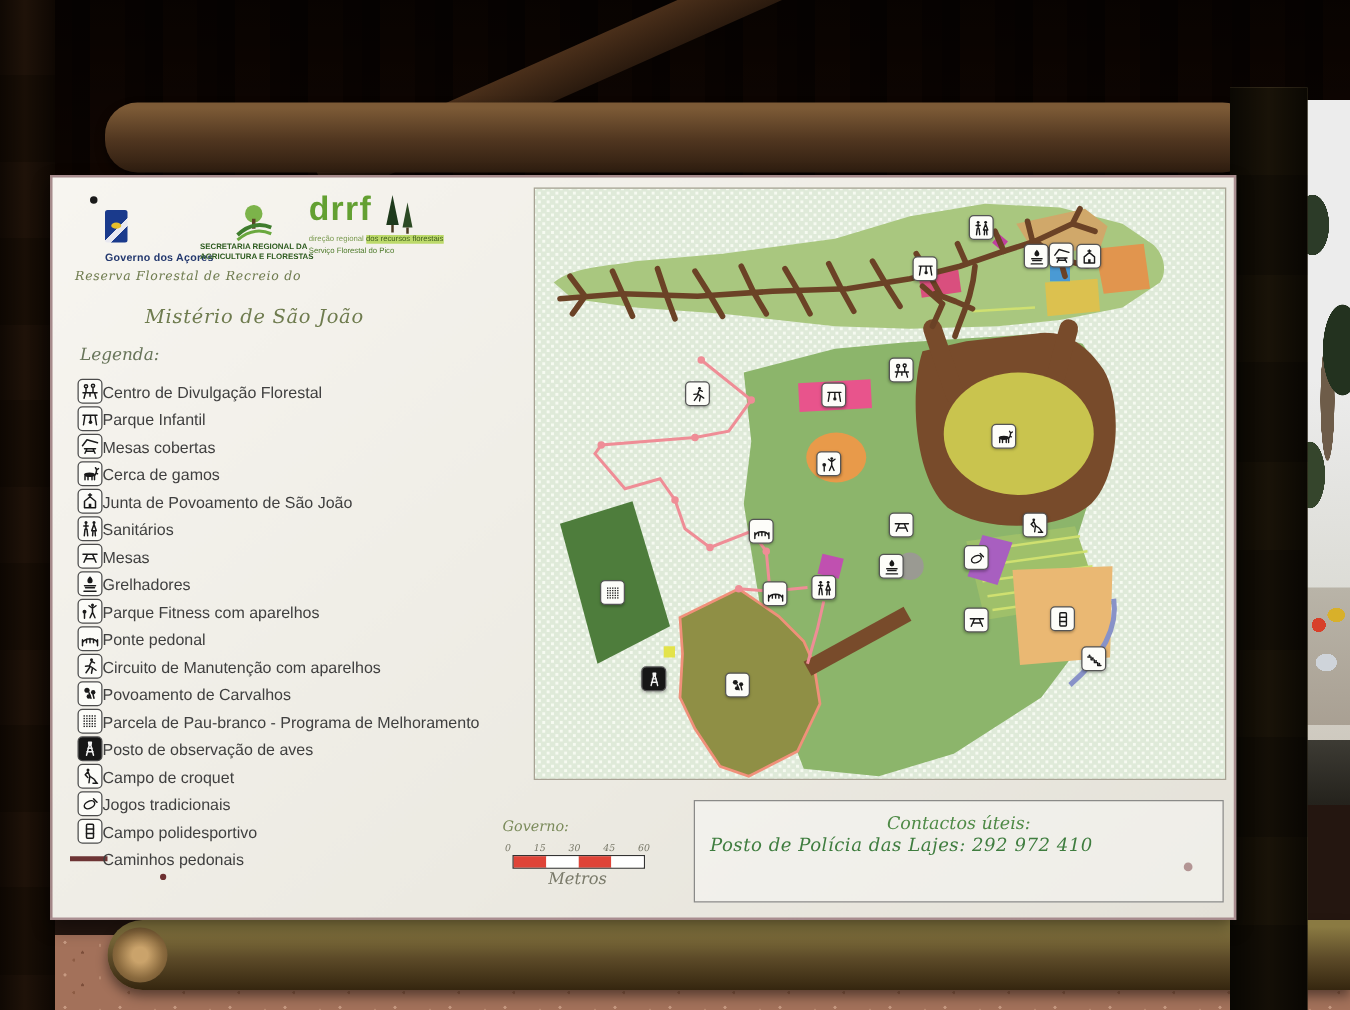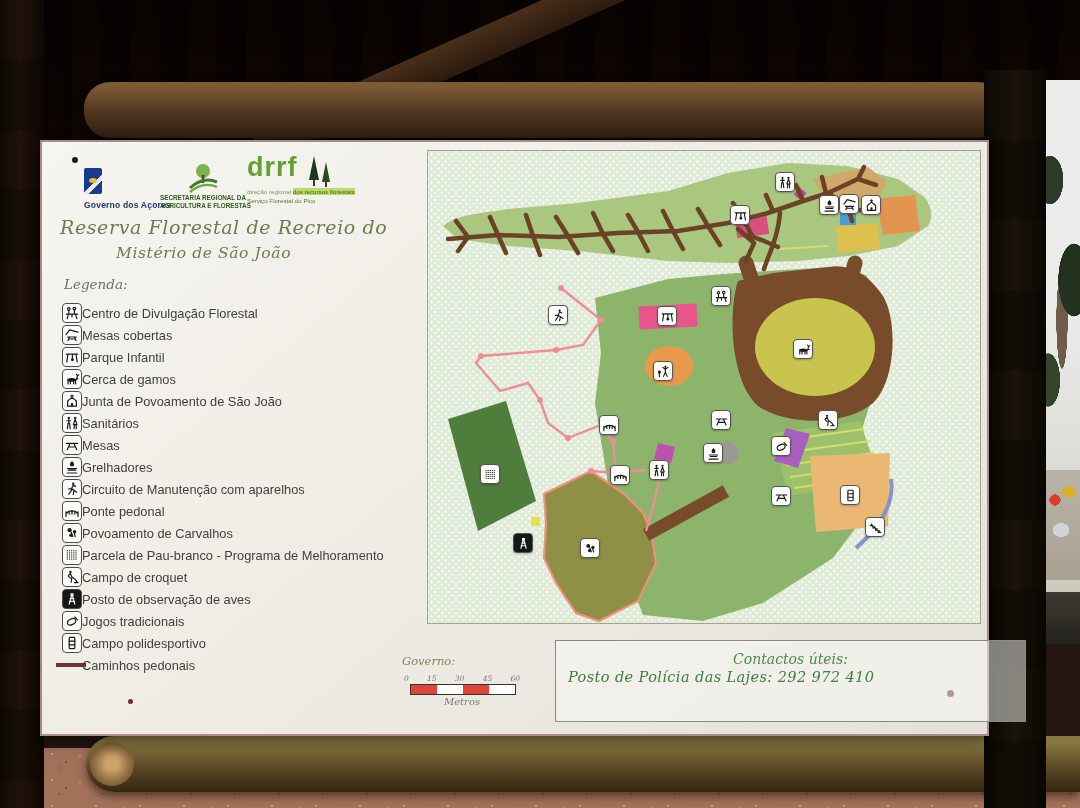--- a/index.html
+++ b/index.html
@@ -58,21 +58,21 @@
   .logo-sec svg{display:block;margin-left:28px;}
   .logo-sec .sec-label{font-size:6.3px;font-weight:bold;color:#2c5a1e;line-height:1.25;}
   .logo-drrf{position:absolute;left:205px;top:12px;width:130px;}
   .drrf-word{font-size:27px;font-weight:bold;color:#63a032;letter-spacing:1px;line-height:1;display:inline-block;}
   .drrf-trees{display:inline-block;vertical-align:top;margin-left:4px;}
   .drrf-sub{font-size:6.2px;color:#7a9a50;line-height:1.3;}
   .drrf-sub .hl{background:#bcd96a;color:#41611d;}
   .drrf-sub .sub3{color:#4d7a2a;margin-top:1px;display:block;}
 
   .hand{font-family:"DejaVu Serif",serif;font-style:italic;}
-  .title1{position:absolute;left:18px;top:74px;font-size:19px;color:#6e7b4e;letter-spacing:.6px;}
+  .title1{position:absolute;left:18px;top:74px;font-size:10px;color:#6e7b4e;letter-spacing:.6px;}
   .title2{position:absolute;left:74px;top:102px;font-size:15.5px;color:#6e7b4e;letter-spacing:.6px;}
   .legend-heading{position:absolute;left:22px;top:134px;font-size:13.5px;color:#68755a;}
 
   .legend-list{position:absolute;left:20px;top:160px;width:360px;}
   .legend-row{display:flex;align-items:center;height:22px;}
   .icon-box{flex:0 0 auto;width:20px;height:20px;border:1.3px solid #4c4c4c;border-radius:4px;
         background:#fcfcf8;display:flex;align-items:center;justify-content:center;box-sizing:border-box;}
   .icon-box.inverted{background:#161616;}
   .icon-box svg{display:block;}
   .legend-label{font-size:12.8px;color:#3f3f3f;white-space:nowrap;}
@@ -88,25 +88,25 @@
         background:#fdfdf9;box-sizing:border-box;display:flex;align-items:center;justify-content:center;
         box-shadow:0 1px 2px rgba(0,0,0,.25);}
   .map-marker.inverted{background:#161616;}
 
   
   .scale-heading{position:absolute;left:360px;top:512px;font-size:11.5px;color:#7a8a5a;}
   .scale-ticks{position:absolute;left:362px;top:532px;width:116px;display:flex;justify-content:space-between;
         font-size:7.5px;color:#7a7a6a;font-family:"DejaVu Serif",serif;font-style:italic;}
   .scale-bar{position:absolute;left:368px;top:542px;width:104px;height:9px;border:1px solid #333;display:flex;}
   .scale-seg{flex:1 1 0;}
-  .scale-unit{position:absolute;left:368px;top:554px;width:104px;text-align:center;font-size:10px;color:#7a7a6a;
+  .scale-unit{position:absolute;left:368px;top:554px;width:104px;text-align:center;font-size:13px;color:#7a7a6a;
         font-family:"DejaVu Serif",serif;font-style:italic;}
 
   
-  .contacts-box{position:absolute;left:513px;top:498px;width:422px;height:80px;border:1.4px solid #8a8a88;background:rgba(250,250,248,.5);padding-left:47px;}
+  .contacts-box{position:absolute;left:513px;top:498px;width:422px;height:80px;border:1.4px solid #8a8a88;background:rgba(250,250,248,.5);}
   .contacts-heading{position:absolute;left:0;top:10px;width:100%;text-align:center;font-size:14px;color:#4e8a46;}
   .contacts-line{position:absolute;left:12px;top:28px;font-size:14.5px;color:#3f7d3f;letter-spacing:.4px;}
 </style>
 </head>
 <body>
 
 <div class="scene">
 
   <div class="roof"></div>
   <div class="roof-diag"></div>
@@ -170,33 +170,33 @@
               <circle cx="6" cy="5" r="1.6"></circle>
               <circle cx="13" cy="4.5" r="1.6"></circle>
               <path d="M6 7v4M13 6.5V11M3 11.5h14M5.5 11.5 4 17M14.5 11.5 16 17M10 11.5V15"></path>
             </svg>
           </span>
           <span class="legend-label">Centro de Divulgação Florestal</span>
         </div>
         <div class="legend-row">
           <span class="icon-box">
             <svg viewBox="0 0 20 20" width="16" height="16" fill="none" stroke="#1a1a1a" stroke-width="1.5" stroke-linecap="round" stroke-linejoin="round">
-              <path d="M2.5 9.5 7 3.5l10.5 3M4.5 12.5h11M7 12.5 5 17M13 12.5 15 17M6 15h8"></path>
-            </svg>
-          </span>
-          <span class="legend-label">Mesas cobertas</span>
-        </div>
-        <div class="legend-row">
-          <span class="icon-box">
-            <svg viewBox="0 0 20 20" width="16" height="16" fill="none" stroke="#1a1a1a" stroke-width="1.5" stroke-linecap="round" stroke-linejoin="round">
               <path d="M3 6.5h14M5 6.5 3.5 16M15 6.5l1.5 9.5M10.5 6.5V12"></path>
               <circle cx="10.5" cy="13.5" r="1.8" fill="#1a1a1a" stroke="none"></circle>
             </svg>
           </span>
           <span class="legend-label">Parque Infantil</span>
+        </div>
+        <div class="legend-row">
+          <span class="icon-box">
+            <svg viewBox="0 0 20 20" width="16" height="16" fill="none" stroke="#1a1a1a" stroke-width="1.5" stroke-linecap="round" stroke-linejoin="round">
+              <path d="M2.5 9.5 7 3.5l10.5 3M4.5 12.5h11M7 12.5 5 17M13 12.5 15 17M6 15h8"></path>
+            </svg>
+          </span>
+          <span class="legend-label">Mesas cobertas</span>
         </div>
         <div class="legend-row">
           <span class="icon-box">
             <svg viewBox="0 0 20 20" width="16" height="16" fill="none" stroke="#1a1a1a" stroke-width="1.5" stroke-linecap="round" stroke-linejoin="round">
               <path d="M5 16v-3.5M8 16v-3.5M12 16v-3.5M14.5 16v-4l1.5-2.5M16 9.5l1.5.5M16 9.5l.7-3.5M16.7 6l1.8-1.2M16.7 6 15.5 4"></path>
               <ellipse cx="9.5" cy="11" rx="5.5" ry="2.3" fill="#1a1a1a" stroke="none"></ellipse>
             </svg>
           </span>
           <span class="legend-label">Cerca de gamos</span>
         </div>
@@ -233,33 +233,44 @@
             <svg viewBox="0 0 20 20" width="16" height="16" fill="none" stroke="#1a1a1a" stroke-width="1.5" stroke-linecap="round" stroke-linejoin="round">
               <path d="M10 2.5c1.8 1.8 2.6 3 2.6 4.4a2.6 2.6 0 1 1-5.2 0C7.4 5.5 8.2 4.3 10 2.5z" fill="#1a1a1a" stroke="none"></path>
               <path d="M4.5 12h11M5.5 14h9M4 17.5h12"></path>
             </svg>
           </span>
           <span class="legend-label">Grelhadores</span>
         </div>
         <div class="legend-row">
           <span class="icon-box">
             <svg viewBox="0 0 20 20" width="16" height="16" fill="none" stroke="#1a1a1a" stroke-width="1.5" stroke-linecap="round" stroke-linejoin="round">
+              <circle cx="12.5" cy="3.8" r="1.5" fill="#1a1a1a" stroke="none"></circle>
+              <path d="M12.5 5.5V11M12.5 7 9 4.5M12.5 7 16 4.5M12.5 11 10 16.5M12.5 11 15 16.5"></path>
+              <circle cx="4.5" cy="10.5" r="2" fill="#1a1a1a" stroke="none"></circle>
+              <path d="M4.5 12.5V17"></path>
+            </svg>
+          </span>
+          <span class="legend-label">Parque Fitness com aparelhos</span>
+        </div>
+        <div class="legend-row">
+          <span class="icon-box">
+            <svg viewBox="0 0 20 20" width="16" height="16" fill="none" stroke="#1a1a1a" stroke-width="1.5" stroke-linecap="round" stroke-linejoin="round">
+              <path d="M2.5 14c2.5-5.5 12.5-5.5 15 0M2.5 11v6M17.5 11v6M6.5 10.5V14M10 9.8V14M13.5 10.5V14"></path>
+            </svg>
+          </span>
+          <span class="legend-label">Ponte pedonal</span>
+        </div>
+        <div class="legend-row">
+          <span class="icon-box">
+            <svg viewBox="0 0 20 20" width="16" height="16" fill="none" stroke="#1a1a1a" stroke-width="1.5" stroke-linecap="round" stroke-linejoin="round">
               <circle cx="11.5" cy="3.5" r="1.5" fill="#1a1a1a" stroke="none"></circle>
               <path d="M11.5 5.2 9.5 9.5l3 2-1 5.5M9.5 9.5 5.5 10M12.5 11.5l3.5 2.5M9.8 11 6 16.5M11.5 5.2l3 1.5"></path>
             </svg>
           </span>
           <span class="legend-label">Circuito de Manutenção com aparelhos</span>
-        </div>
-        <div class="legend-row">
-          <span class="icon-box">
-            <svg viewBox="0 0 20 20" width="16" height="16" fill="none" stroke="#1a1a1a" stroke-width="1.5" stroke-linecap="round" stroke-linejoin="round">
-              <path d="M2.5 14c2.5-5.5 12.5-5.5 15 0M2.5 11v6M17.5 11v6M6.5 10.5V14M10 9.8V14M13.5 10.5V14"></path>
-            </svg>
-          </span>
-          <span class="legend-label">Ponte pedonal</span>
         </div>
         <div class="legend-row">
           <span class="icon-box">
             <svg viewBox="0 0 20 20" width="16" height="16" fill="none" stroke="#1a1a1a" stroke-width="1.5" stroke-linecap="round" stroke-linejoin="round">
               <g fill="#1a1a1a" stroke="none">
                 <circle cx="7" cy="6.5" r="2.6"></circle>
                 <circle cx="13.2" cy="8.5" r="2.2"></circle>
                 <circle cx="8.8" cy="12.8" r="2.2"></circle>
               </g>
               <path d="M9 9l2 5.5M13 10.5l1 4"></path>
@@ -295,37 +306,37 @@
                 <rect x="6.2" y="14.4" width="1.4" height="1.4"></rect>
                 <rect x="8.9" y="14.4" width="1.4" height="1.4"></rect>
                 <rect x="11.600000000000001" y="14.4" width="1.4" height="1.4"></rect>
                 <rect x="14.3" y="14.4" width="1.4" height="1.4"></rect>
               </g>
             </svg>
           </span>
           <span class="legend-label">Parcela de Pau-branco - Programa de Melhoramento</span>
         </div>
         <div class="legend-row">
-          <span class="icon-box">
-            <svg viewBox="0 0 20 20" width="16" height="16" fill="none" stroke="#1a1a1a" stroke-width="1.5" stroke-linecap="round" stroke-linejoin="round">
-              <circle cx="8" cy="3.8" r="1.5" fill="#1a1a1a" stroke="none"></circle>
-              <path d="M8 5.5l1.8 4.5-.8 6.5M9.8 10l4.2 2.8M8 5.5 5.2 8.5l2.6 2.8M14.5 13.5l2 3M13 17h4.5"></path>
-            </svg>
-          </span>
-          <span class="legend-label">Campo de croquet</span>
-        </div>
-        <div class="legend-row">
           <span class="icon-box inverted">
             <svg viewBox="0 0 20 20" width="16" height="16" fill="none" stroke="#1a1a1a" stroke-width="1.5" stroke-linecap="round" stroke-linejoin="round">
               <g stroke="#f2f2f2">
                 <path d="M10 3.5 6.5 16.5M10 3.5l3.5 13M7.8 9.5h4.4M6.9 13h6.2M8.6 3.5h2.8l-.4 3h-2z"></path>
               </g>
             </svg>
           </span>
           <span class="legend-label">Posto de observação de aves</span>
+        </div>
+        <div class="legend-row">
+          <span class="icon-box">
+            <svg viewBox="0 0 20 20" width="16" height="16" fill="none" stroke="#1a1a1a" stroke-width="1.5" stroke-linecap="round" stroke-linejoin="round">
+              <circle cx="8" cy="3.8" r="1.5" fill="#1a1a1a" stroke="none"></circle>
+              <path d="M8 5.5l1.8 4.5-.8 6.5M9.8 10l4.2 2.8M8 5.5 5.2 8.5l2.6 2.8M14.5 13.5l2 3M13 17h4.5"></path>
+            </svg>
+          </span>
+          <span class="legend-label">Campo de croquet</span>
         </div>
         <div class="legend-row">
           <span class="icon-box">
             <svg viewBox="0 0 20 20" width="16" height="16" fill="none" stroke="#1a1a1a" stroke-width="1.5" stroke-linecap="round" stroke-linejoin="round">
               <ellipse cx="9.5" cy="11" rx="5.5" ry="3.5" transform="rotate(-25 9.5 11)"></ellipse>
               <path d="M13.5 5l3.5 3.5"></path>
             </svg>
           </span>
           <span class="legend-label">Jogos tradicionais</span>
         </div>

